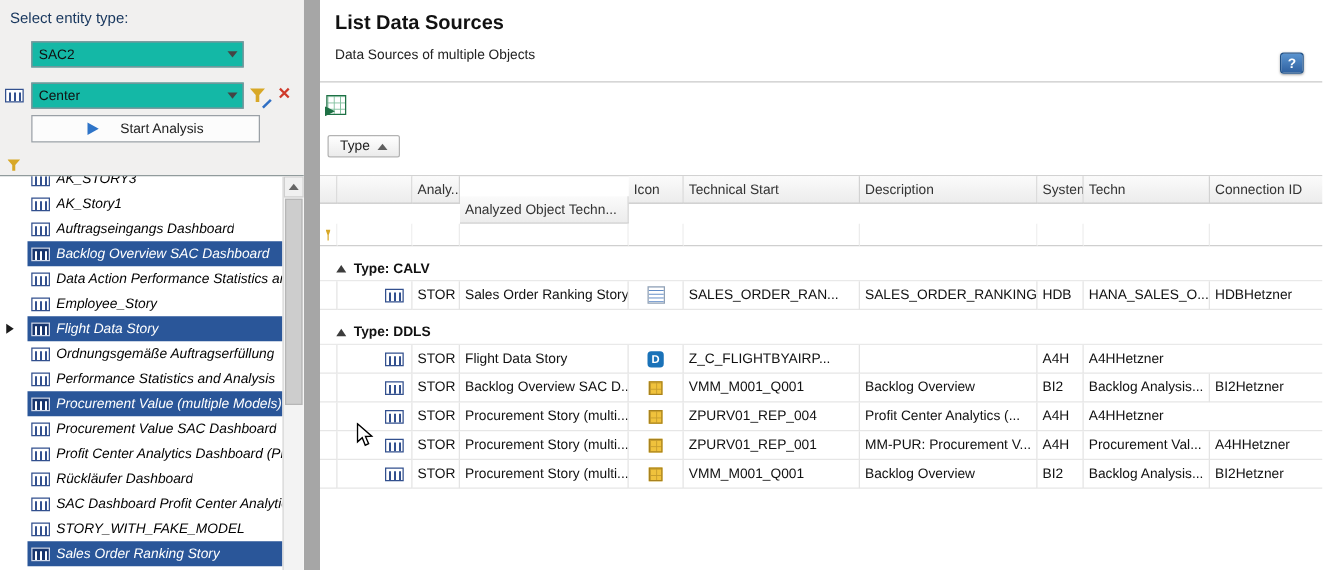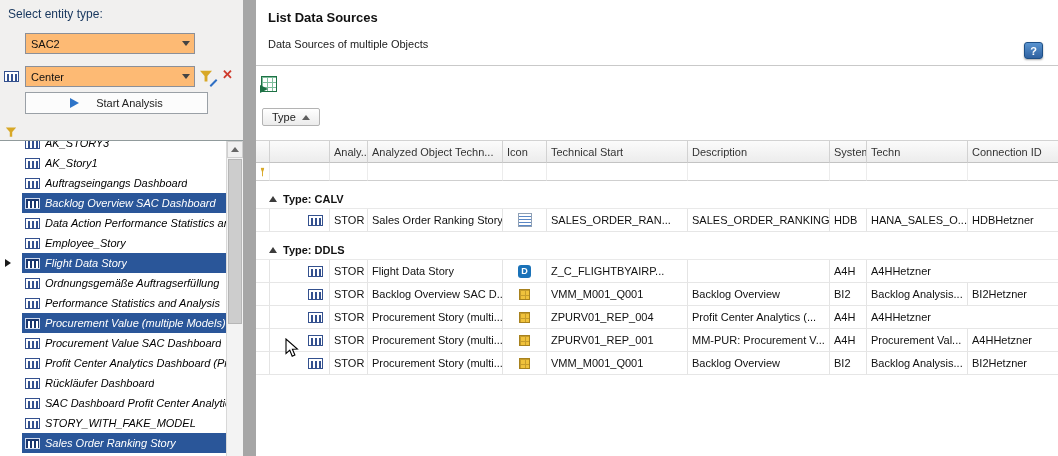--- a/index.html
+++ b/index.html
@@ -4,21 +4,21 @@
 <style>
   * { box-sizing: border-box; margin: 0; padding: 0; }
   html,body { width:1058px; height:456px; overflow:hidden; }
   body { font-family:"Liberation Sans", sans-serif; background:#fff; position:relative; }
 
   .app { display:flex; width:1058px; height:456px; }
 
   
   .left-panel { width:243px; flex:none; background:#f1f0ef; position:relative; }
   .lbl { position:absolute; left:8px; top:7px; font-size:12px; color:#17365d; }
-  .combo { position:absolute; height:21px; background:#fdba74; border:1px solid #8b8f98; display:flex; align-items:center; }
+  .combo { position:absolute; height:21px; background:#14b8a6; border:1px solid #8b8f98; display:flex; align-items:center; }
   .combo1 { left:25px; top:33px; width:170px; }
   .combo2 { left:25px; top:66px; width:170px; }
   .combo .val { flex:1; padding-left:5px; font-size:11px; color:#111; white-space:nowrap; overflow:hidden; }
   .combo .arrow-btn { width:17px; height:100%; display:flex; align-items:center; justify-content:center; cursor:default; }
   .tri-down { width:0; height:0; border-left:4px solid transparent; border-right:4px solid transparent; border-top:5px solid #444; }
   .combo-icon { position:absolute; left:4px; top:71px; }
   .funnel { width:12px; height:12px; background:#d8a827; clip-path:polygon(0% 6%,100% 6%,62% 50%,62% 96%,38% 96%,38% 50%); display:inline-block; }
   .funnel-edit { position:absolute; left:200px; top:70px; width:17px; height:15px; }
   .funnel-edit .funnel { position:absolute; left:0; top:0; }
   .funnel-edit::after { content:""; position:absolute; right:-1px; bottom:1px; width:9px; height:2px; background:#2f6fc4; transform:rotate(-45deg); }
@@ -47,21 +47,21 @@
   .scroll-up { height:17px; background:#f0f0f0; border:1px solid #cfcfcf; display:flex; align-items:center; justify-content:center; }
   .tri-up-s { width:0; height:0; border-left:4px solid transparent; border-right:4px solid transparent; border-bottom:5px solid #666; }
   .scroll-thumb { position:absolute; left:1px; top:18px; width:14px; height:165px; background:#cdcdcd; border:1px solid #b6b6b6; }
 
   
   .splitter { width:13px; flex:none; background:#a6a6a6; }
 
   
   .right-panel { flex:1; background:#fff; position:relative; }
   .rp-header { position:absolute; left:0; right:0; top:0; height:66px; border-bottom:1px solid #c9c9c9; background:#fff; }
-  .rp-title { position:absolute; left:12px; top:10px; font-size:13px; font-weight:bold; color:#111; }
+  .rp-title { position:absolute; left:12px; top:10px; font-size:16px; font-weight:bold; color:#111; }
   .rp-sub { position:absolute; left:12px; top:38px; font-size:11px; color:#222; }
   .help-btn { position:absolute; right:15px; top:42px; width:19px; height:17px; background:linear-gradient(#5a94d0,#2f61a0); border:1px solid #1d4f86; border-radius:3px; color:#fff; font-size:11px; font-weight:bold; text-align:center; line-height:16px; box-shadow:0 1px 2px rgba(0,0,0,.35); }
 
   .toolbar { position:absolute; left:0; right:0; top:67px; height:32px; }
   .excel-icon { position:absolute; left:5px; top:9px; width:16px; height:16px; background:#fff; border:1px solid #1e7145;
     background-image:linear-gradient(#7fbf9d 1px,transparent 1px),linear-gradient(90deg,#7fbf9d 1px,transparent 1px);
     background-size:5px 5px; }
   .excel-icon::after { content:""; position:absolute; left:-2px; bottom:-2px; width:8px; height:8px; background:#1e7145; clip-path:polygon(0 0,100% 50%,0 100%); }
 
   .group-panel { position:absolute; left:0; right:0; top:102px; height:34px; }
@@ -267,21 +267,21 @@
         <span>Type</span>
         <span class="tri-up"></span>
       </div>
     </div>
 
     <div class="tbl" id="tbl">
         <div class="t-row t-header">
           <span class="cell" style="width: 14px;"></span>
           <span class="cell" style="width: 60px;"></span>
           <span class="cell" style="width: 38px;">Analy...</span>
-          <span class="cell" style="width: 135px;">Analyzed Object Techn...</span>
+          <span class="cell" style="width: 135px; margin-top: 16px;">Analyzed Object Techn...</span>
           <span class="cell" style="width: 44px;">Icon</span>
           <span class="cell" style="width: 141px;">Technical Start</span>
           <span class="cell" style="width: 142px;">Description</span>
           <span class="cell" style="width: 37px;">System</span>
           <span class="cell" style="width: 101px;">Techn</span>
           <span class="cell" style="width: 90px; flex: 1 1 0%; border-right: none;">Connection ID</span>
         </div>
         <div class="t-row t-filter">
           <span class="cell" style="width: 14px;">
             <span class="funnel" style="transform: scale(0.8);"></span>

